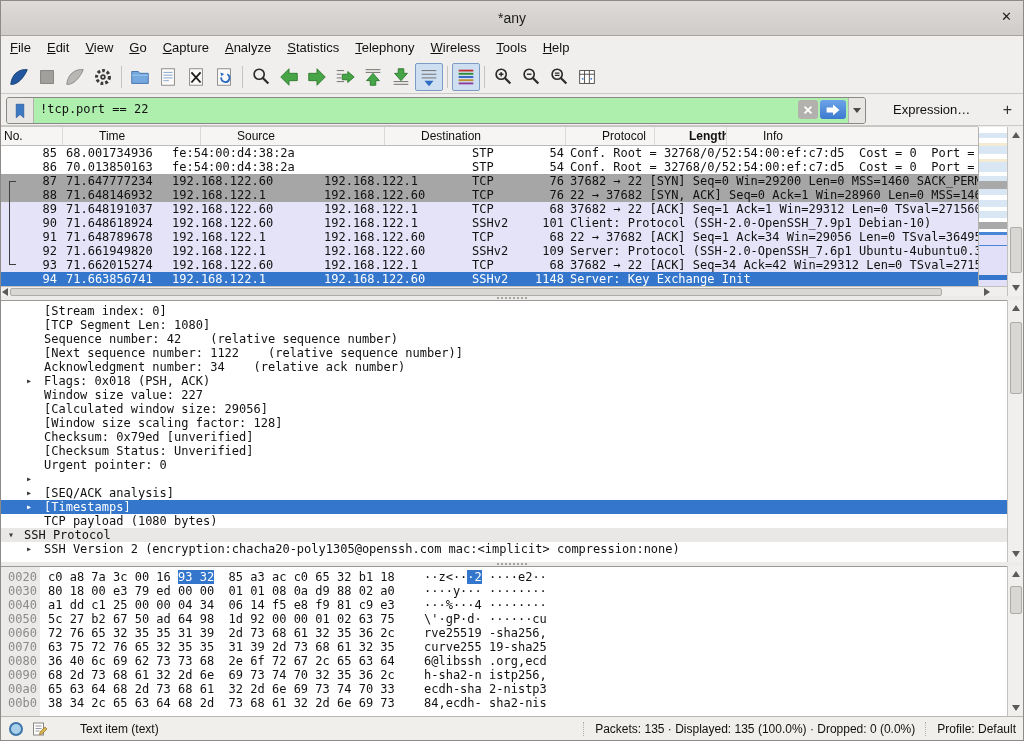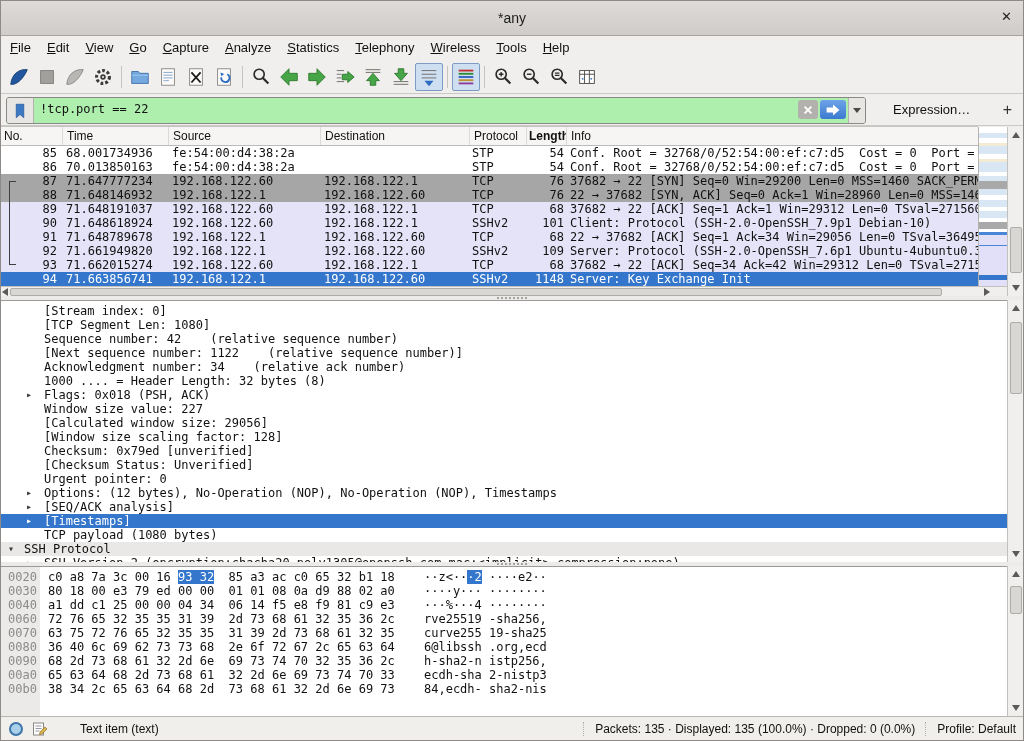--- a/index.html
+++ b/index.html
@@ -45,21 +45,21 @@
   #filtercaret{width:16px;background:#e8e6e3;border-left:1px solid #b5b3b0;
     display:flex;align-items:center;justify-content:center;flex-shrink:0;}
   .caret-down{width:0;height:0;border-left:4px solid transparent;border-right:4px solid transparent;
     border-top:5px solid #4a4846;}
   #expressionlbl{position:absolute;left:893px;top:0;line-height:32px;font-size:13px;}
   #addfilterbtn{position:absolute;right:6px;top:0;line-height:32px;font-size:16px;color:#333;padding:0 6px;}
 
   
   #plheader{left:0;top:126px;width:978px;height:20px;background:#f6f5f3;
     border-top:1px solid #c6c4c1;border-bottom:1px solid #bdbab7;display:flex;
-    font-size:12px;line-height:18px;box-sizing:border-box;}
+    font-size:12px;line-height:18px;box-sizing:border-box;gap:32px;}
   #plheader span{border-right:1px solid #dcdad7;box-sizing:border-box;overflow:hidden;
     white-space:nowrap;flex-shrink:0;padding-left:4px;}
   #plrows{left:0;top:146px;width:978px;height:140px;overflow:hidden;background:#fff;}
   .pr{display:flex;height:14px;font-size:12px;line-height:14px;white-space:pre;}
   .pr span{overflow:hidden;flex-shrink:0;box-sizing:border-box;}
   .cno{width:63px;text-align:right;padding-right:6px;}
   .ctime{width:106px;padding-left:3px;}
   .csrc{width:152px;padding-left:3px;}
   .cdst{width:149px;padding-left:3px;}
   .cproto{width:57px;padding-left:2px;}
@@ -344,29 +344,28 @@
 <div class="abs splitter" style="top:296px;">
     <div class="grip"></div>
   </div>
 
 <div id="detail" class="abs mono">
   <div class="dline i1"><span class="arr"></span><span>[Stream index: 0]</span></div>
   <div class="dline i1"><span class="arr"></span><span>[TCP Segment Len: 1080]</span></div>
   <div class="dline i1"><span class="arr"></span><span>Sequence number: 42    (relative sequence number)</span></div>
   <div class="dline i1"><span class="arr"></span><span>[Next sequence number: 1122    (relative sequence number)]</span></div>
   <div class="dline i1"><span class="arr"></span><span>Acknowledgment number: 34    (relative ack number)</span></div>
-  <div class="dline i1"><span class="arr"></span><span>1000 .... = Header Length: 32 bytes (8)</span></div>
   <div class="dline i1"><span class="arr">▸</span><span>Flags: 0x018 (PSH, ACK)</span></div>
   <div class="dline i1"><span class="arr"></span><span>Window size value: 227</span></div>
   <div class="dline i1"><span class="arr"></span><span>[Calculated window size: 29056]</span></div>
   <div class="dline i1"><span class="arr"></span><span>[Window size scaling factor: 128]</span></div>
   <div class="dline i1"><span class="arr"></span><span>Checksum: 0x79ed [unverified]</span></div>
   <div class="dline i1"><span class="arr"></span><span>[Checksum Status: Unverified]</span></div>
   <div class="dline i1"><span class="arr"></span><span>Urgent pointer: 0</span></div>
-  <div class="dline i1"><span class="arr">▸</span><span>Options: (12 bytes), No-Operation (NOP), No-Operation (NOP), Timestamps</span></div>
+  <div class="dline i1"><span class="arr">▸</span></div>
   <div class="dline i1"><span class="arr">▸</span><span>[SEQ/ACK analysis]</span></div>
   <div class="dline i1 sel"><span class="arr">▸</span><span>[Timestamps]</span></div>
   <div class="dline i1"><span class="arr"></span><span>TCP payload (1080 bytes)</span></div>
   <div class="dline i0 band"><span class="arr">▾</span><span>SSH Protocol</span></div>
   <div class="dline i1"><span class="arr">▸</span><span>SSH Version 2 (encryption:chacha20-poly1305@openssh.com mac:&lt;implicit&gt; compression:none)</span></div>
 </div>
 <div class="abs sbv" style="left:1007px;top:300px;height:262px;">
   <span class="sarr up" style="left:4px;top:5px;"></span>
   <div class="thumb" style="left:2px;top:22px;width:12px;height:72px;"></div>
   <span class="sarr dn" style="left:4px;bottom:5px;"></span>
@@ -374,20 +373,21 @@
 
 <div class="abs splitter" style="top:562px;">
     <div class="grip"></div>
   </div>
 
 <div id="hex" class="abs mono">
   <div id="hexoffsetstrip"></div>
   <div class="hr"><span class="off">0020</span><span class="hx"><span>c0 a8 7a 3c 00 16 </span><span class="hl">93 32</span><span>  85 a3 ac c0 65 32 b1 18</span></span><span class="as"><span>··z&lt;··</span><span class="hl">·2</span><span> ····e2··</span></span></div>
   <div class="hr"><span class="off">0030</span><span class="hx"><span>80 18 00 e3 79 ed 00 00  01 01 08 0a d9 88 02 a0</span></span><span class="as"><span>····y··· ········</span></span></div>
   <div class="hr"><span class="off">0040</span><span class="hx"><span>a1 dd c1 25 00 00 04 34  06 14 f5 e8 f9 81 c9 e3</span></span><span class="as"><span>···%···4 ········</span></span></div>
+  <div class="hr"><span class="off">0050</span><span class="hx"><span>5c 27 b2 67 50 ad 64 98  1d 92 00 00 01 02 63 75</span></span><span class="as"><span>\'·gP·d· ······cu</span></span></div>
   <div class="hr"><span class="off">0060</span><span class="hx"><span>72 76 65 32 35 35 31 39  2d 73 68 61 32 35 36 2c</span></span><span class="as"><span>rve25519 -sha256,</span></span></div>
   <div class="hr"><span class="off">0070</span><span class="hx"><span>63 75 72 76 65 32 35 35  31 39 2d 73 68 61 32 35</span></span><span class="as"><span>curve255 19-sha25</span></span></div>
   <div class="hr"><span class="off">0080</span><span class="hx"><span>36 40 6c 69 62 73 73 68  2e 6f 72 67 2c 65 63 64</span></span><span class="as"><span>6@libssh .org,ecd</span></span></div>
   <div class="hr"><span class="off">0090</span><span class="hx"><span>68 2d 73 68 61 32 2d 6e  69 73 74 70 32 35 36 2c</span></span><span class="as"><span>h-sha2-n istp256,</span></span></div>
   <div class="hr"><span class="off">00a0</span><span class="hx"><span>65 63 64 68 2d 73 68 61  32 2d 6e 69 73 74 70 33</span></span><span class="as"><span>ecdh-sha 2-nistp3</span></span></div>
   <div class="hr"><span class="off">00b0</span><span class="hx"><span>38 34 2c 65 63 64 68 2d  73 68 61 32 2d 6e 69 73</span></span><span class="as"><span>84,ecdh- sha2-nis</span></span></div>
 </div>
 <div class="abs sbv" style="left:1007px;top:566px;height:150px;">
   <span class="sarr up" style="left:4px;top:5px;"></span>
   <div class="thumb" style="left:2px;top:20px;width:12px;height:28px;"></div>

